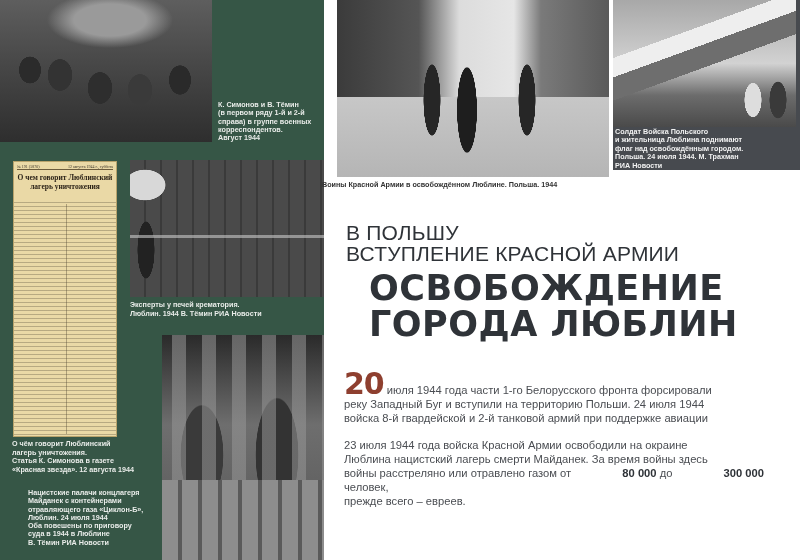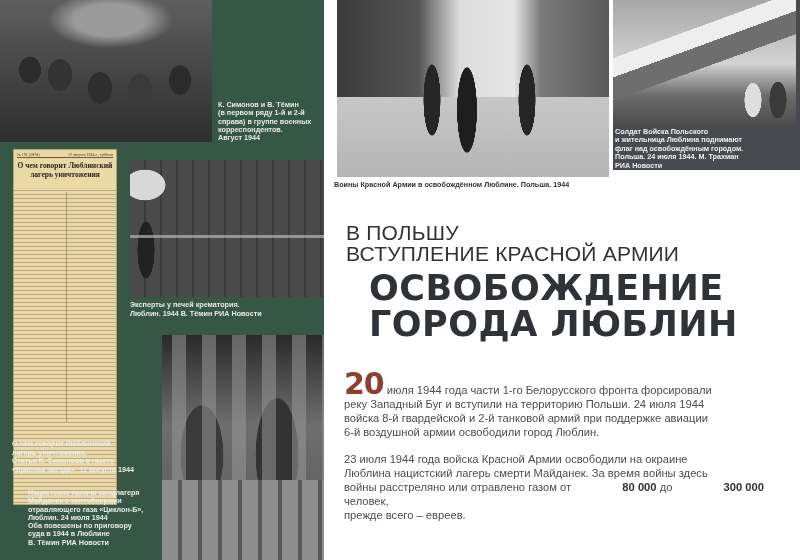--- a/index.html
+++ b/index.html
@@ -17,21 +17,21 @@
           radial-gradient(ellipse 18px 22px at 30px 70px, #2b2b2b 60%, transparent 62%),
           radial-gradient(ellipse 20px 26px at 60px 75px, #333 60%, transparent 62%),
           radial-gradient(ellipse 20px 26px at 100px 88px, #2e2e2e 60%, transparent 62%),
           radial-gradient(ellipse 20px 26px at 140px 90px, #3a3a3a 60%, transparent 62%),
           radial-gradient(ellipse 18px 24px at 180px 80px, #2a2a2a 60%, transparent 62%),
           radial-gradient(ellipse 90px 40px at 110px 20px, #9a9a9a 40%, transparent 70%),
           linear-gradient(180deg, #5e5e5e 0%, #4a4a4a 40%, #2e2e2e 100%); }
   .cap1 { position: absolute; left: 218px; top: 101px; width: 104px; font-size: 7.2px; line-height: 8.3px; color: #e9ece9; font-weight: 600; }
 
   
-  .paper { position: absolute; left: 13px; top: 149px; width: 104px; height: 356px; background: #ead9a6; border: 1px solid #b8a36c;
+  .paper { position: absolute; left: 13px; top: 161px; width: 104px; height: 276px; background: #ead9a6; border: 1px solid #b8a36c;
            background-image: repeating-linear-gradient(180deg, rgba(90,80,60,0.35) 0 1px, transparent 1px 4px); }
   .paper-head { position: absolute; left: 0; top: 0; width: 100%; height: 40px; background: #ead9a6; padding: 2px 3px; }
   .paper-top { display: flex; justify-content: space-between; font-family: "Liberation Serif", serif; font-size: 4px; color: #3a3329; border-bottom: 0.5px solid #6b5b3c; }
   .paper-title { font-family: "Liberation Serif", serif; font-weight: bold; font-size: 7.5px; line-height: 9px; color: #2d2419; text-align: center; margin-top: 3px; }
   .paper-col { position: absolute; top: 42px; left: 52px; width: 1px; height: 230px; background: rgba(80,70,50,0.4); }
   .cap-paper { position: absolute; left: 12px; top: 440px; width: 160px; font-size: 7.2px; line-height: 8.6px; color: #e9ece9; font-weight: 600; }
 
   
   .p2 { left: 130px; top: 160px; width: 194px; height: 137px;
         background:
@@ -54,21 +54,21 @@
   .cap3 { position: absolute; left: 28px; top: 489px; width: 140px; font-size: 7.2px; line-height: 8.3px; color: #e9ece9; font-weight: 600; }
 
   
   .p4 { left: 337px; top: 0; width: 272px; height: 177px;
         background:
           radial-gradient(ellipse 14px 60px at 130px 110px, #1e1e1e 70%, transparent 72%),
           radial-gradient(ellipse 12px 50px at 95px 100px, #262626 70%, transparent 72%),
           radial-gradient(ellipse 12px 50px at 190px 100px, #262626 70%, transparent 72%),
           linear-gradient(180deg, transparent 0 55%, #c7c7c7 55%, #b5b5b5 100%),
           linear-gradient(90deg, #3b3b3b 0%, #555 30%, #dcdcdc 45%, #e6e6e6 65%, #7a7a7a 75%, #5a5a5a 100%); }
-  .cap4 { position: absolute; left: 334px; top: 180px; width: 272px; font-size: 7.2px; line-height: 9px; color: #333; font-weight: 600; }
+  .cap4 { position: absolute; left: 322px; top: 180px; width: 272px; font-size: 7.2px; line-height: 9px; color: #333; font-weight: 600; }
 
   
   .flagbox { position: absolute; left: 613px; top: 0; width: 187px; height: 170px; background: #474a4f; }
   .p5 { left: 613px; top: 0; width: 183px; height: 127px;
         background:
           linear-gradient(160deg, transparent 0 30%, #eeeeee 30% 40%, #6e6e6e 40% 52%, transparent 52%),
           radial-gradient(ellipse 14px 28px at 140px 100px, #dddddd 60%, transparent 62%),
           radial-gradient(ellipse 14px 30px at 165px 100px, #3a3a3a 60%, transparent 62%),
           linear-gradient(180deg, #a8a8a8 0%, #d2d2d2 50%, #6c6c6c 75%, #4a4a4a 100%); }
   .cap5 { position: absolute; left: 615px; top: 128px; width: 182px; font-size: 7.2px; line-height: 8.4px; color: #f1f1f1; font-weight: 600; }
@@ -157,21 +157,20 @@
 <div class="title">
   <div>ОСВОБОЖДЕНИЕ</div>
   <div>ГОРОДА ЛЮБЛИН</div>
 </div>
 
 <div class="body">
   <div class="para1">
     <div><span class="big-num">20</span><span>июля 1944 года части 1-го Белорусского фронта форсировали</span></div>
     <div>реку Западный Буг и вступили на территорию Польши. 24 июля 1944</div>
     <div>войска 8-й гвардейской и 2-й танковой армий при поддержке авиации</div>
-    <div>6-й воздушной армии освободили город Люблин.</div>
   </div>
   <div class="para2">
     <div>23 июля 1944 года войска Красной Армии освободили на окраине</div>
     <div>Люблина нацистский лагерь смерти Майданек. За время войны здесь</div>
     <div><span>войны расстреляно или отравлено газом от </span><span class="strong-num">80 000</span><span> до </span><span class="strong-num">300 000</span><span> человек,</span></div>
     <div>прежде всего – евреев.</div>
   </div>
 </div>
 
 </body></html>

